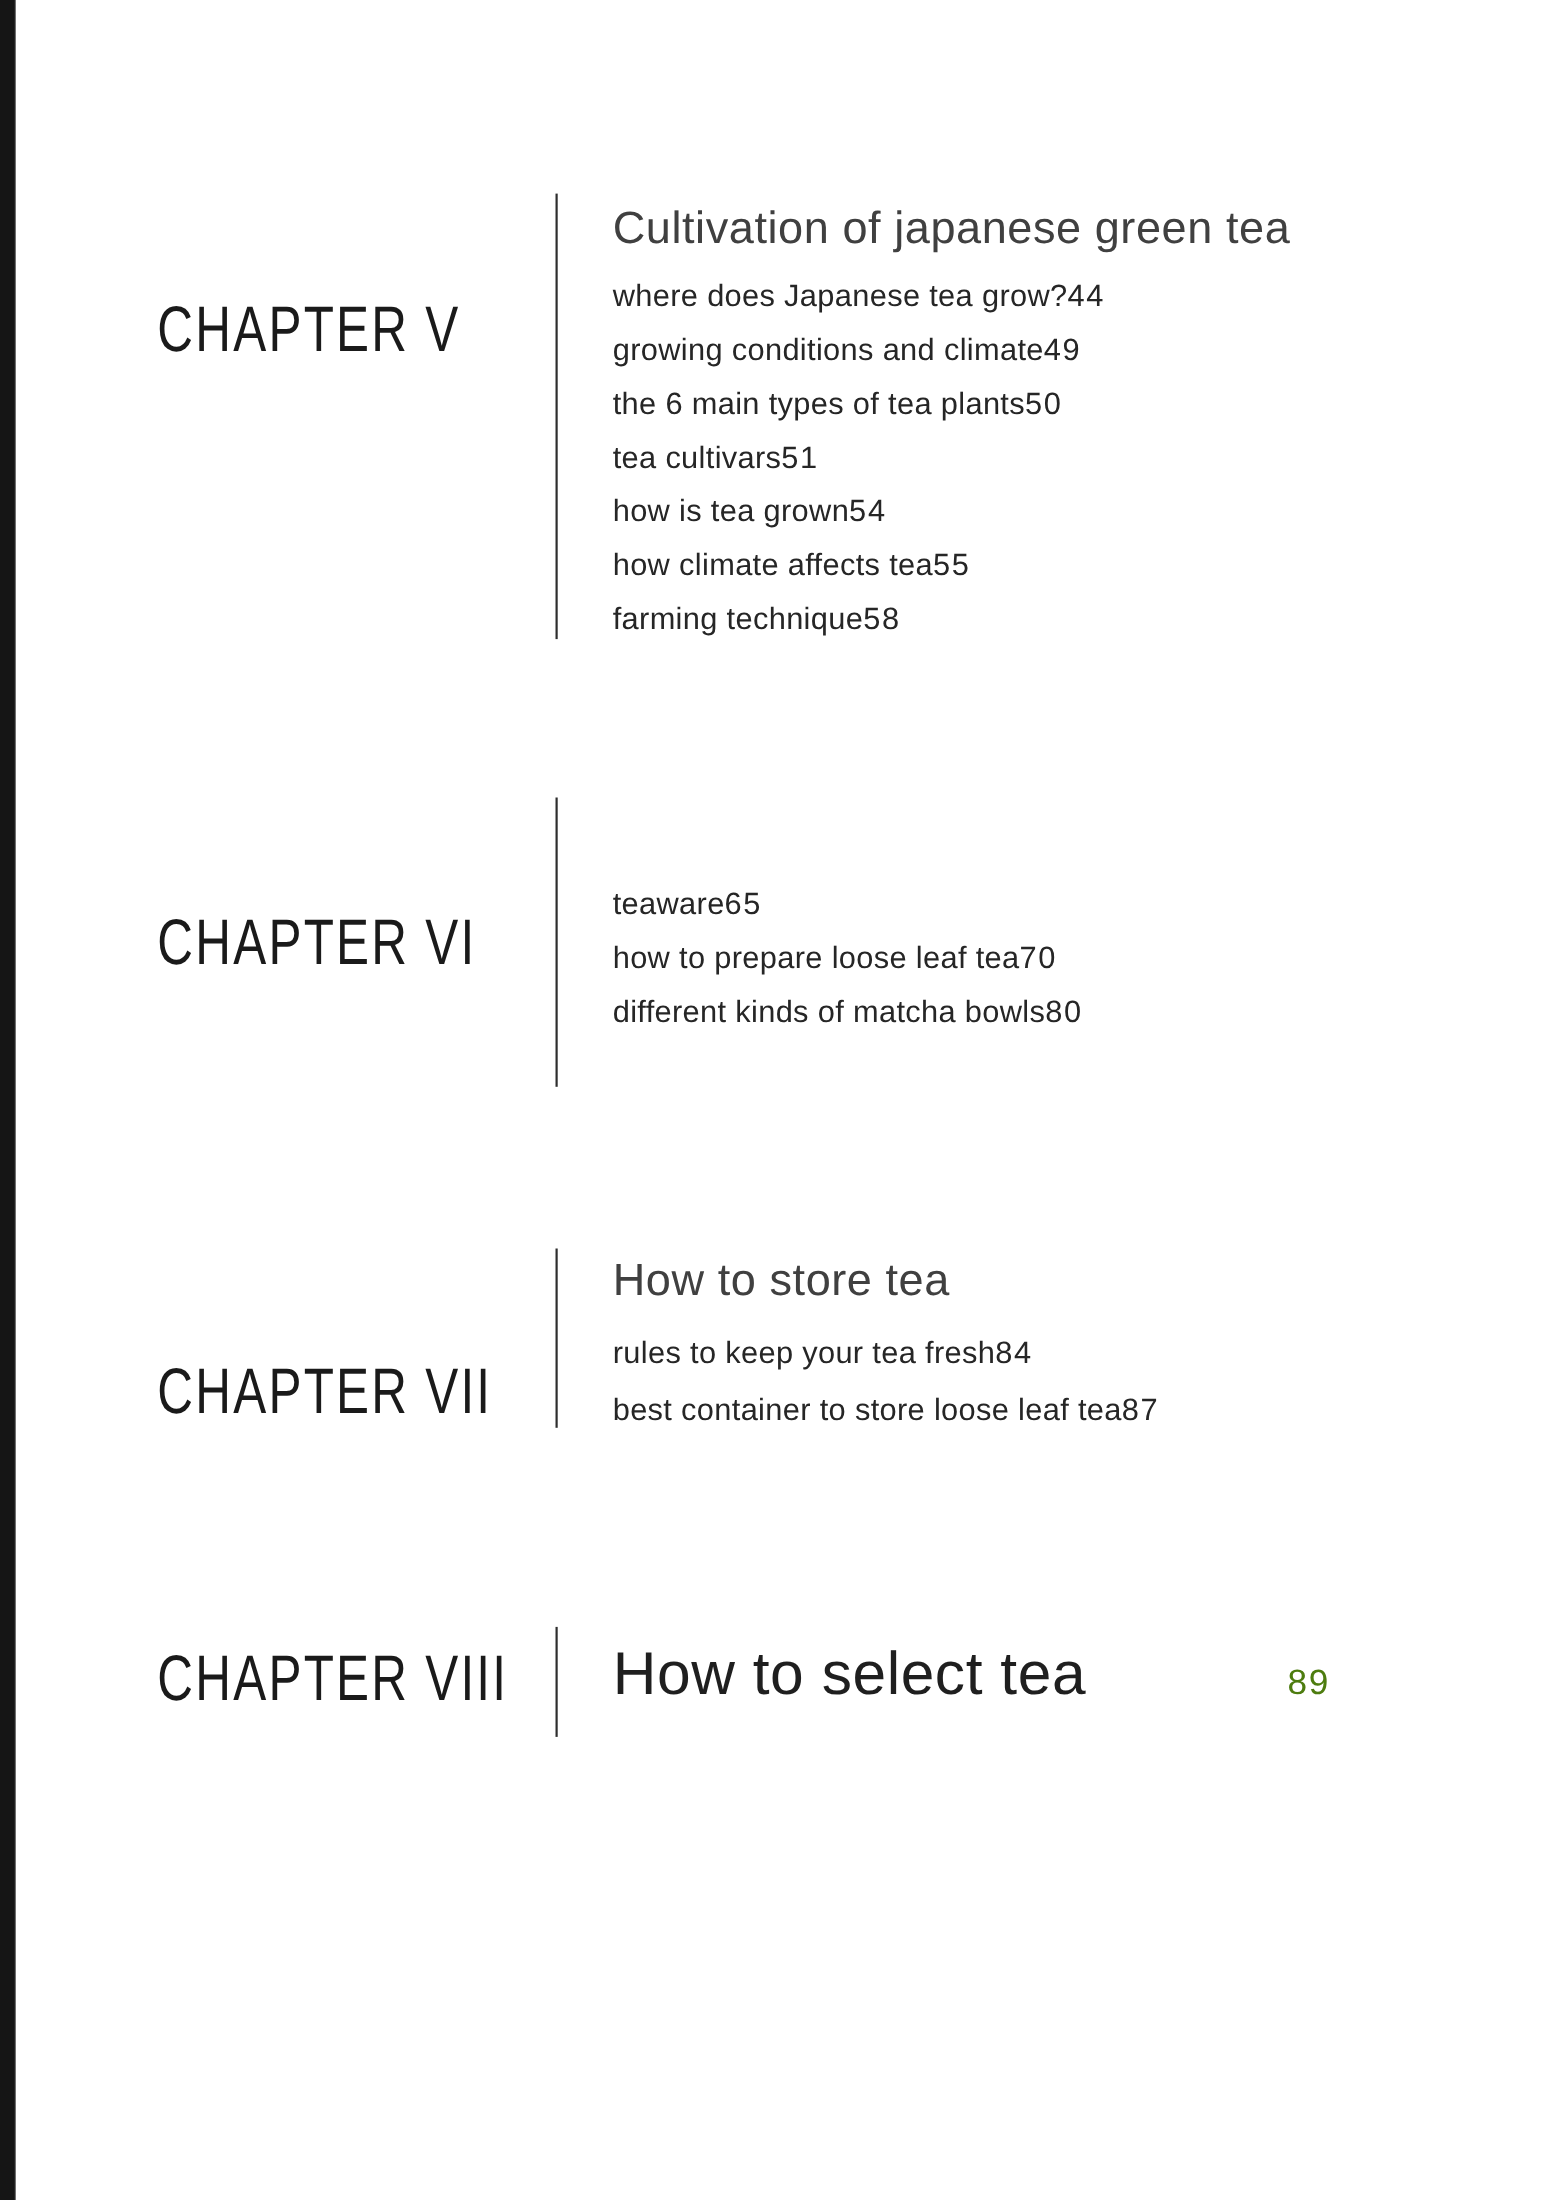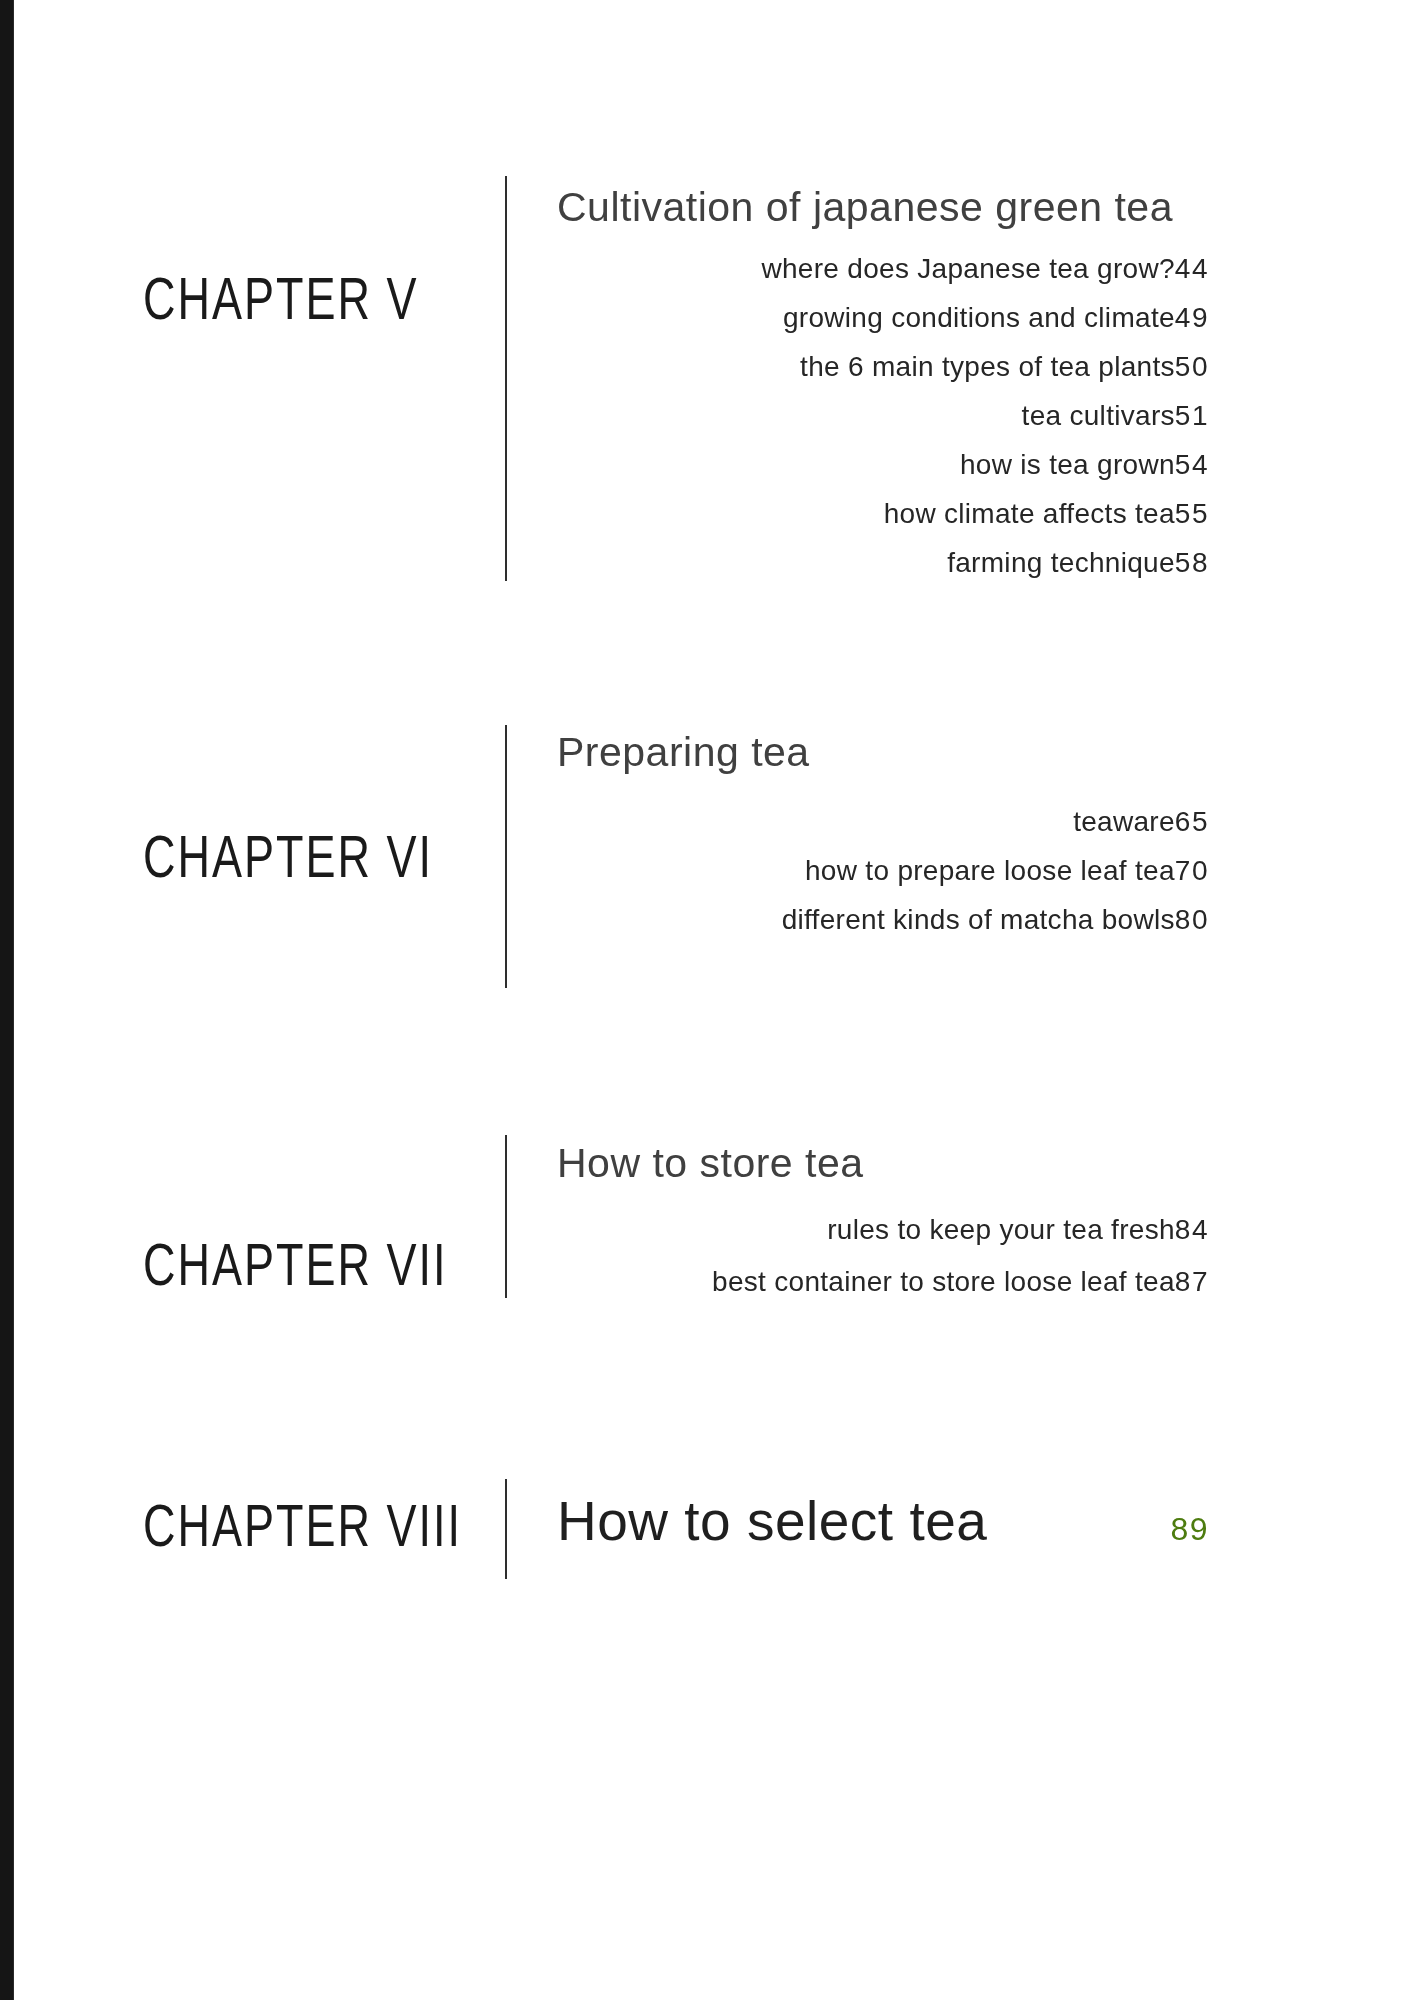--- a/index.html
+++ b/index.html
@@ -53,21 +53,21 @@
     color: #404040;
     white-space: nowrap;
   }
   .rows {
     position: absolute;
     left: 557px;
     width: 652px;
   }
   .row {
     display: flex;
-    justify-content: flex-end;
+    justify-content: flex-start;
     align-items: center;
   }
   .rows.lh49 .row { height: 49px; }
   .rows.lh52 .row { height: 52px; }
   .row .label {
     font-size: 28px;
     letter-spacing: 0.3px;
     color: #262626;
     white-space: nowrap;
   }
@@ -132,21 +132,20 @@
       <span class="pagenum">55</span>
     </div>
     <div class="row">
       <span class="label">farming technique</span>
       <span class="pagenum">58</span>
     </div>
   </div>
 
   <div class="chapter-name" style="top:834px;">CHAPTER VI</div>
   <div class="vline" style="top:725px; height:263px;"></div>
-  <div class="chapter-title" style="top:724px;">Preparing tea</div>
   <div class="rows lh49" style="top:797px;">
     <div class="row">
       <span class="label">teaware</span>
       <span class="pagenum">65</span>
     </div>
     <div class="row">
       <span class="label">how to prepare loose leaf tea</span>
       <span class="pagenum">70</span>
     </div>
     <div class="row">

